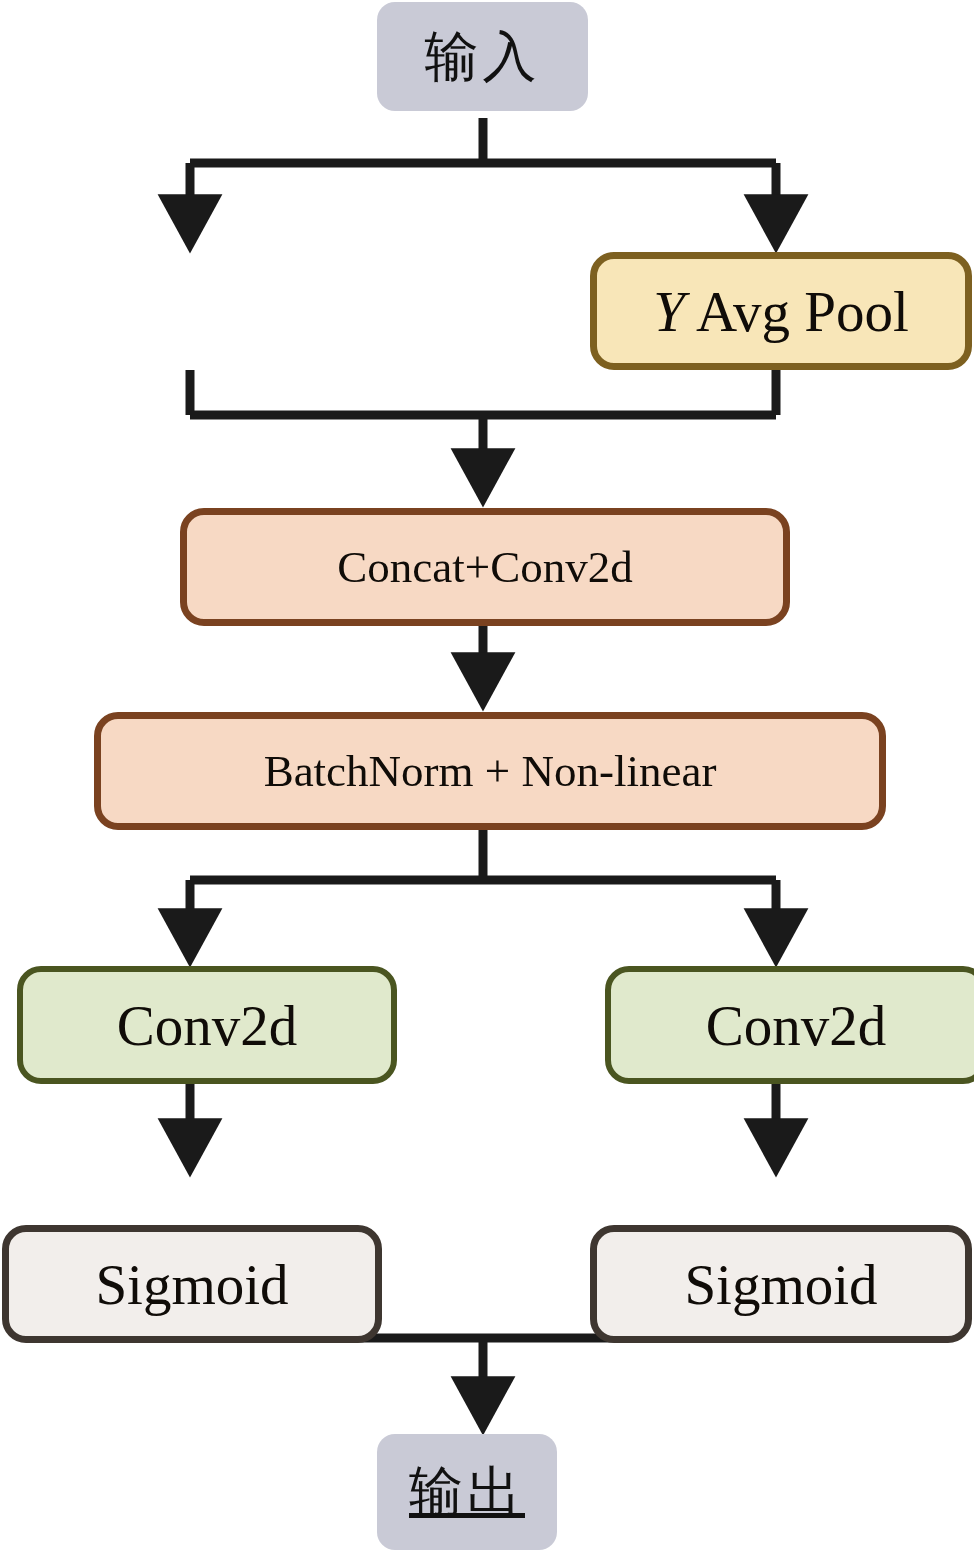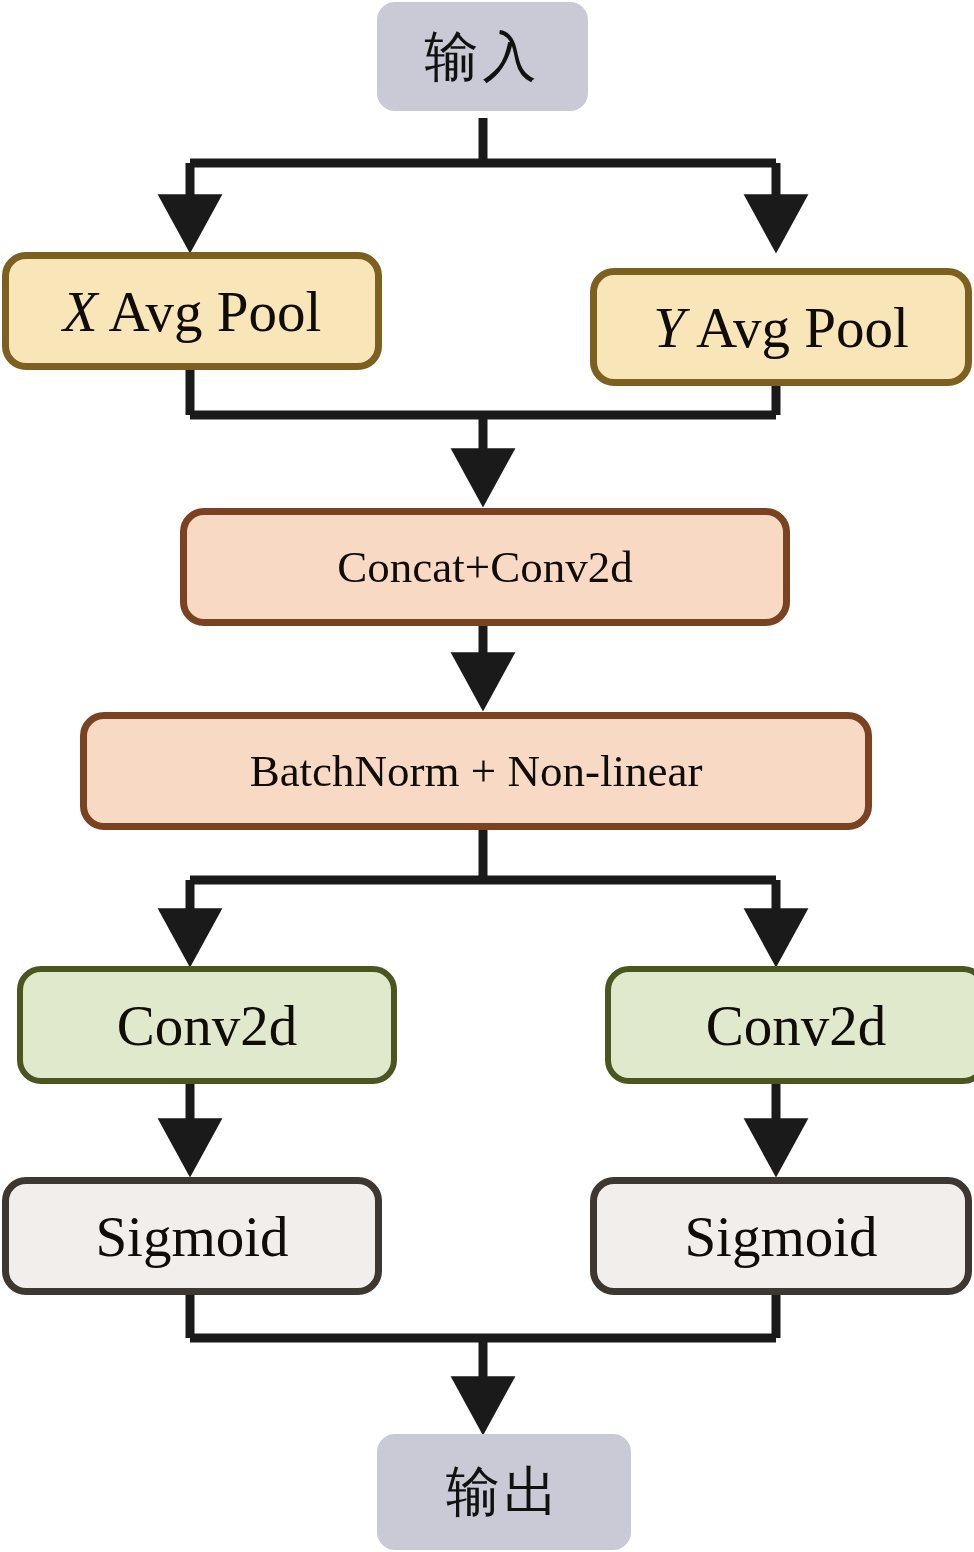--- a/index.html
+++ b/index.html
@@ -71,20 +71,21 @@
     font-size: 57px;
     color: #100c08;
     margin-left: 15px;
   }
   .node.act {
     background: #f2eeeb;
     border: 7px solid #3e3630;
     border-radius: 24px;
     font-size: 57px;
     color: #100c08;
+    margin-top: 48px;
   }
   .italic-var {
     font-style: italic;
   }
 </style>
 </head>
 <body>
 
 <div id="diagram-root">
 
@@ -121,49 +122,46 @@
       <path d="M776,1295 L776,1338"></path>
       <path d="M190,1338 L776,1338"></path>
       <path d="M483,1338 L483,1378" marker-end="url(#arrowhead)"></path>
     </g>
   </svg>
 
   <div class="node io" style="left:377px; top:2px; width:211px; height:109px;">
     <span class="node-label">输入</span>
   </div>
 
-  <div class="node pool" style="left:2px; top:252px; width:380px; height:118px;">
-    <span class="node-label"><span class="italic-var">X</span><span> Avg Pool</span></span>
-  </div>
 
-  <div class="node pool" style="left:590px; top:252px; width:382px; height:118px;margin-top:16px;">
+  <div class="node pool" style="left:590px; top:252px; width:382px; height:118px;">
     <span class="node-label"><span class="italic-var">Y</span><span> Avg Pool</span></span>
   </div>
 
   <div class="node proc" style="left:180px; top:508px; width:610px; height:118px;">
     <span class="node-label">Concat+Conv2d</span>
   </div>
 
-  <div class="node proc" style="left:80px; top:712px; width:792px; height:118px;">
+  <div class="node proc" style="left:94px; top:712px; width:792px; height:118px;">
     <span class="node-label">BatchNorm + Non-linear</span>
   </div>
 
   <div class="node conv" style="left:2px; top:966px; width:380px; height:118px;">
     <span class="node-label">Conv2d</span>
   </div>
 
   <div class="node conv" style="left:590px; top:966px; width:382px; height:118px;">
     <span class="node-label">Conv2d</span>
   </div>
 
   <div class="node act" style="left:2px; top:1177px; width:380px; height:118px;">
     <span class="node-label">Sigmoid</span>
   </div>
 
   <div class="node act" style="left:590px; top:1177px; width:382px; height:118px;">
     <span class="node-label">Sigmoid</span>
   </div>
 
-  <div class="node io" style="left:377px; top:1434px; width:254px; height:116px;">
+  <div class="node io" style="left:377px; top:1434px; width:180px; height:116px;text-decoration:underline;">
     <span class="node-label">输出</span>
   </div>
 
 </div>
 
 </body></html>

